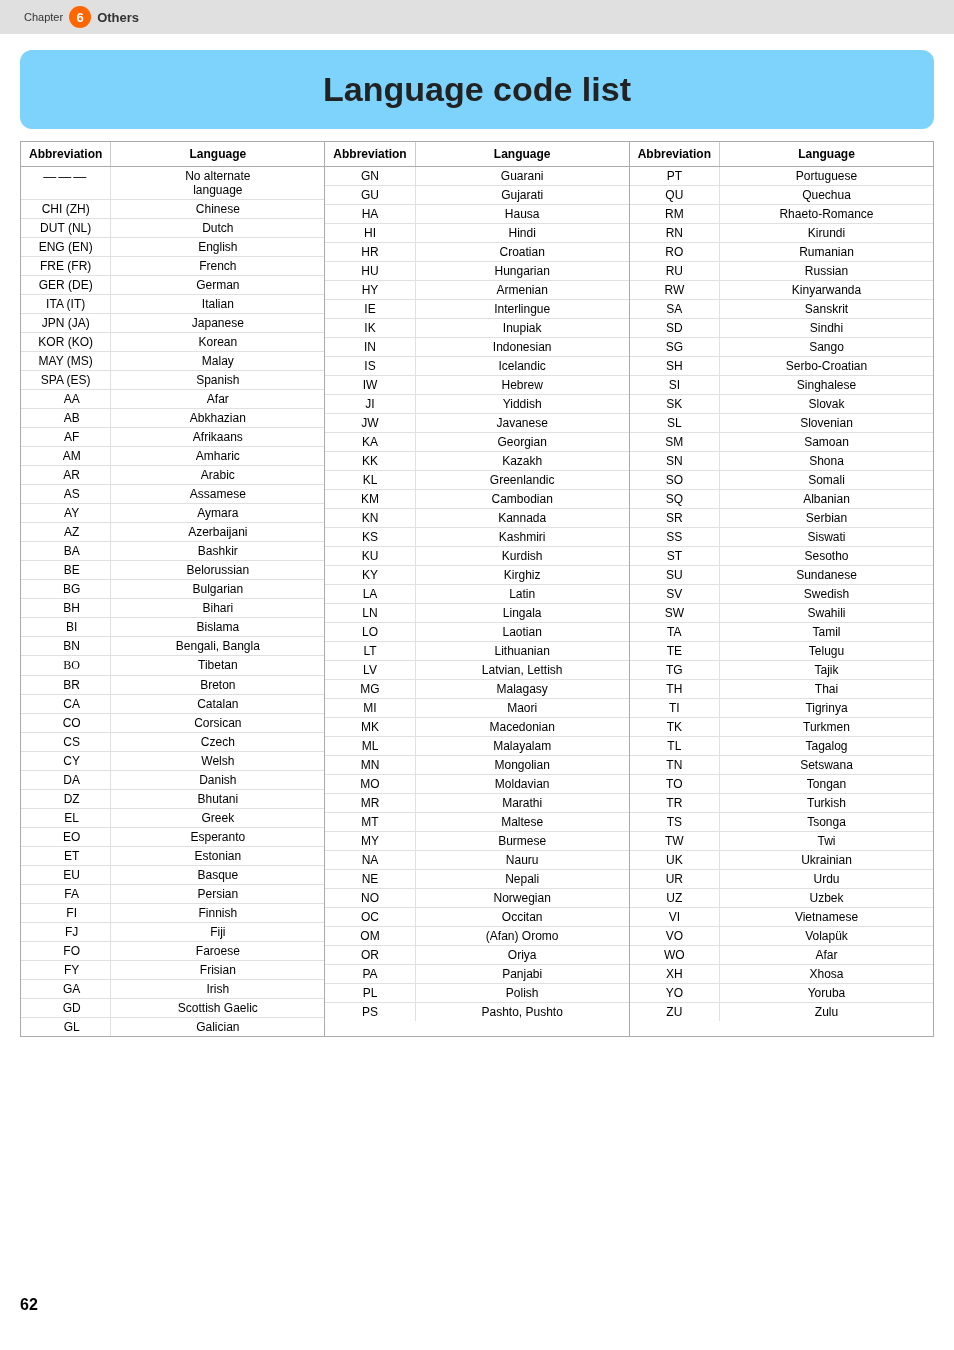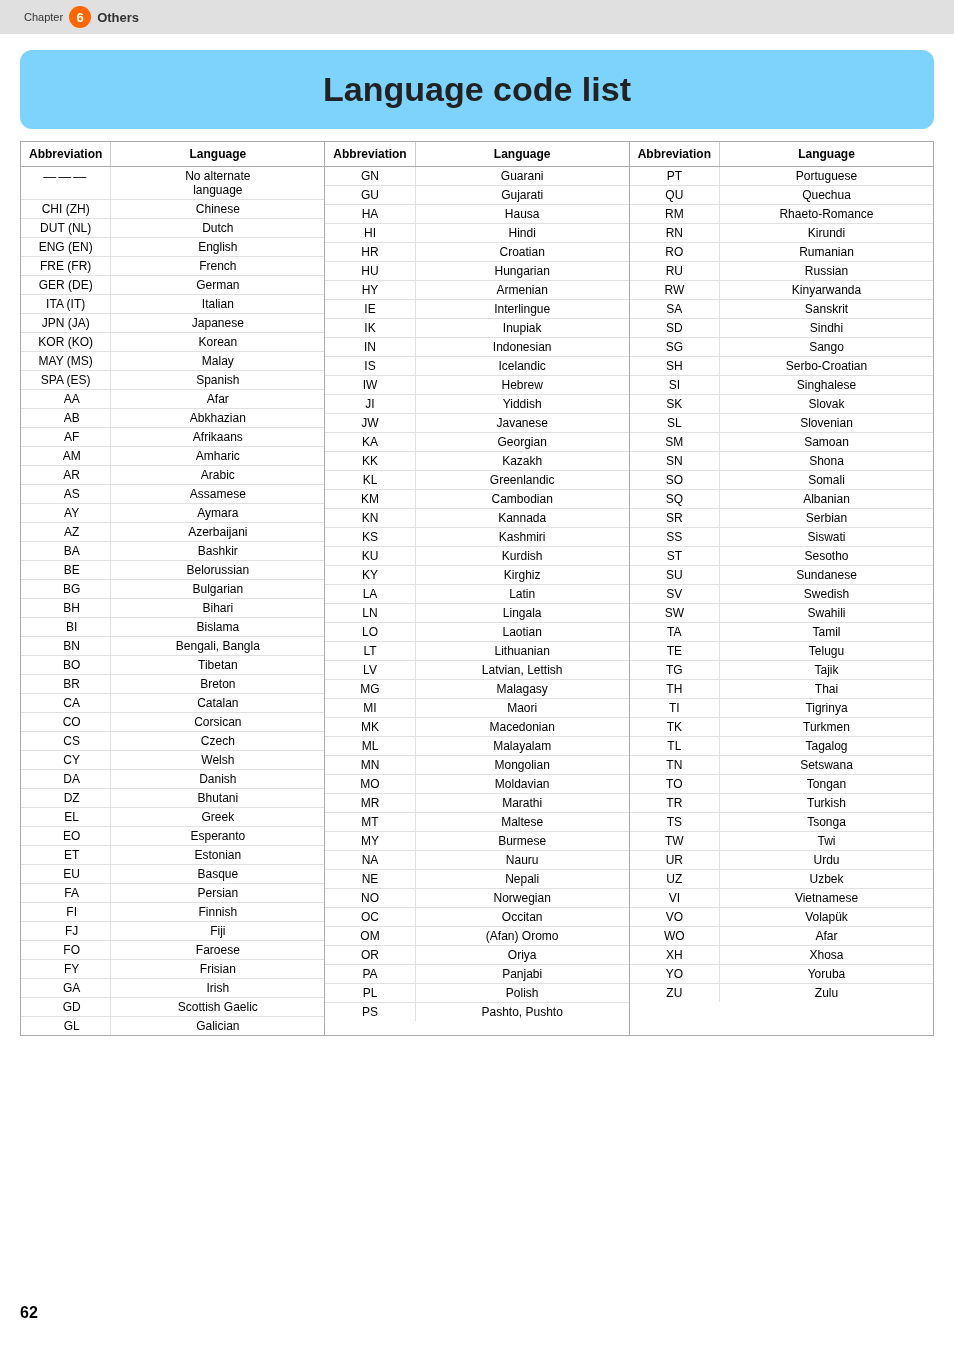--- a/index.html
+++ b/index.html
@@ -68,21 +68,21 @@
     }
 
     
     .table-container {
       padding: 0 20px 30px 20px;
     }
 
     
     .page-number {
       position: absolute;
-      bottom: 28px;
+      bottom: 36px;
       left: 20px;
       font-size: 16px;
       font-weight: bold;
     }
 
     .main-table-wrapper {
       display: flex;
       width: 100%;
       border: 1px solid #aaa;
       font-size: 12px;
@@ -249,21 +249,21 @@
               </tr>
               <tr>
                 <td class="abbr-col" style="padding-left: 20px;">BI</td>
                 <td>Bislama</td>
               </tr>
               <tr>
                 <td class="abbr-col" style="padding-left: 20px;">BN</td>
                 <td>Bengali, Bangla</td>
               </tr>
               <tr>
-                <td class="abbr-col" style="padding-left: 20px;">BO</td>
+                <td class="abbr-col" style="padding-left: 20px; font-family: Liberation Serif, serif;">BO</td>
                 <td>Tibetan</td>
               </tr>
               <tr>
                 <td class="abbr-col" style="padding-left: 20px;">BR</td>
                 <td>Breton</td>
               </tr>
               <tr>
                 <td class="abbr-col" style="padding-left: 20px;">CA</td>
                 <td>Catalan</td>
               </tr>
@@ -677,20 +677,24 @@
               </tr>
               <tr>
                 <td class="abbr-col">TS</td>
                 <td>Tsonga</td>
               </tr>
               <tr>
                 <td class="abbr-col">TW</td>
                 <td>Twi</td>
               </tr>
               <tr>
+                <td class="abbr-col">UK</td>
+                <td>Ukrainian</td>
+              </tr>
+              <tr>
                 <td class="abbr-col">UR</td>
                 <td>Urdu</td>
               </tr>
               <tr>
                 <td class="abbr-col">UZ</td>
                 <td>Uzbek</td>
               </tr>
               <tr>
                 <td class="abbr-col">VI</td>
                 <td>Vietnamese</td>

